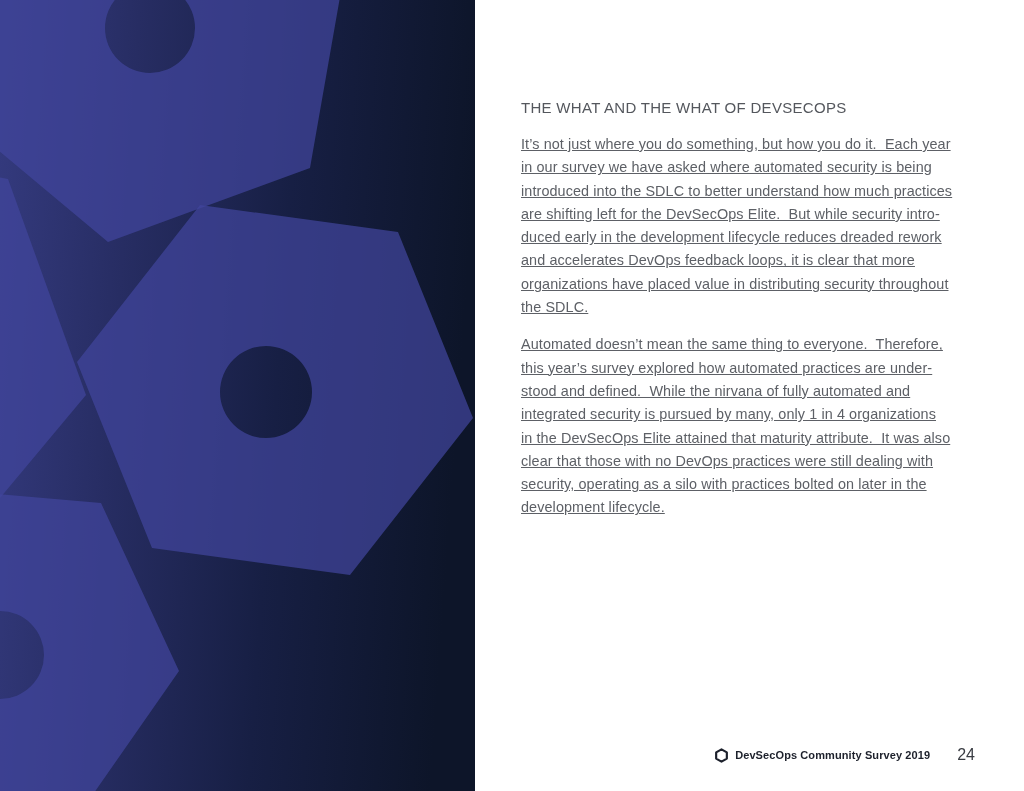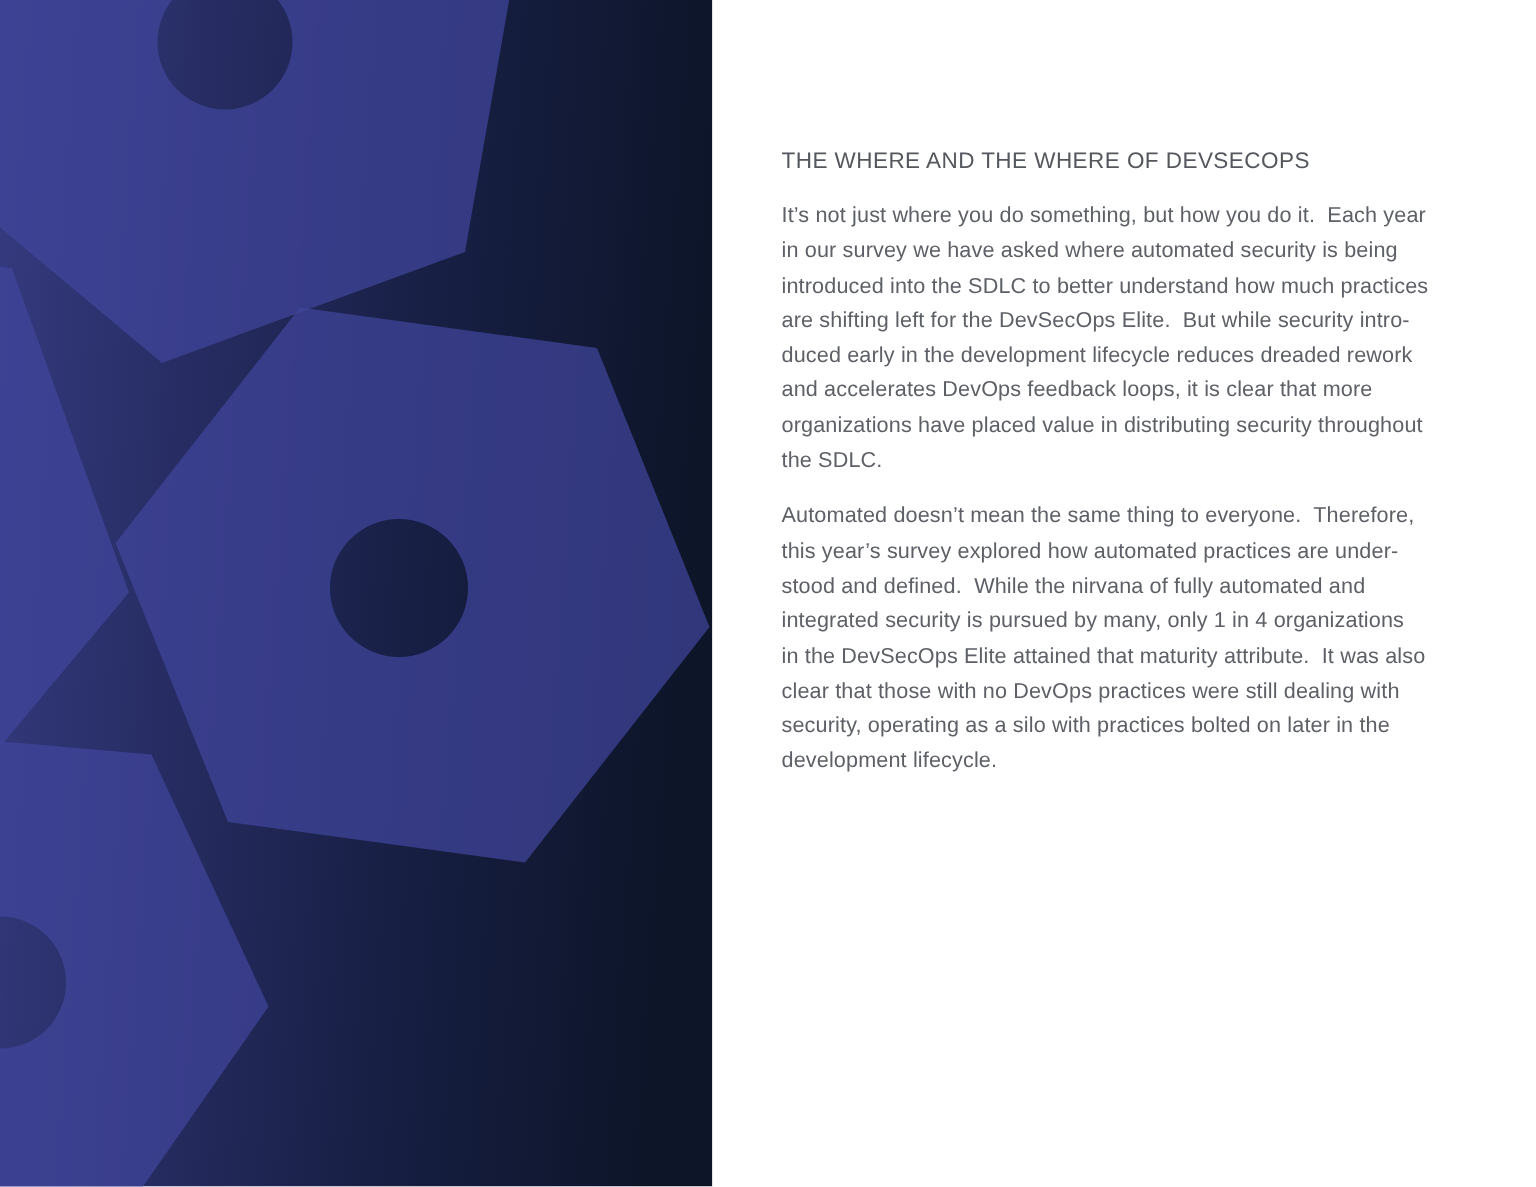--- a/index.html
+++ b/index.html
@@ -39,20 +39,21 @@
     white-space: pre;
   }
   .body-paragraph {
     margin: 0 0 14px 0;
     font-size: 14.4px;
     font-weight: 400;
     line-height: 23.3px;
     color: #5d6066;
     letter-spacing: 0.1px;
     white-space: pre; 
+    text-decoration: underline;
   }
   .page-footer {
     position: absolute;
     right: 49px;
     bottom: 27px;
     display: flex;
     align-items: center;
   }
   .footer-logo {
     width: 15px; height: 15px;
@@ -98,36 +99,43 @@
       <path fill="#41459c" fill-opacity="0.72" fill-rule="evenodd" d="M473,418 L350,575 L152,548 L77,362 L200,205 L398,232 Z
                M312,392 a46,46 0 1 0 -92,0 a46,46 0 1 0 92,0 Z"></path>
 
       <path fill="#41459c" fill-opacity="0.72" fill-rule="evenodd" d="M179,671 L73,823 L-111,807 L-189,639 L-83,487 L101,503 Z
                M44,655 a44,44 0 1 0 -88,0 a44,44 0 1 0 88,0 Z"></path>
     </svg>
   </aside>
 
   <main class="content-panel">
 
-    <h1 class="page-title">THE WHERE AND THE WHERE OF DEVSECOPS</h1>
+    <h1 class="page-title">THE WHAT AND THE WHAT OF DEVSECOPS</h1>
 
     <p class="body-paragraph">It’s not just where you do something, but how you do it.  Each year
 in our survey we have asked where automated security is being
 introduced into the SDLC to better understand how much practices
 are shifting left for the DevSecOps Elite.  But while security intro-
 duced early in the development lifecycle reduces dreaded rework
 and accelerates DevOps feedback loops, it is clear that more
 organizations have placed value in distributing security throughout
 the SDLC.</p>
 
 
     <p class="body-paragraph">Automated doesn’t mean the same thing to everyone.  Therefore,
 this year’s survey explored how automated practices are under-
 stood and defined.  While the nirvana of fully automated and
 integrated security is pursued by many, only 1 in 4 organizations
 in the DevSecOps Elite attained that maturity attribute.  It was also
 clear that those with no DevOps practices were still dealing with
 security, operating as a silo with practices bolted on later in the
 development lifecycle.</p>
 
+    <footer class="page-footer">
+      <svg class="footer-logo" viewBox="0 0 16 16" xmlns="http://www.w3.org/2000/svg">
+        <polygon points="8,1.4 13.7,4.7 13.7,11.3 8,14.6 2.3,11.3 2.3,4.7" fill="none" stroke="#1c202b" stroke-width="2.3" stroke-linejoin="round"></polygon>
+      </svg>
+      <span class="footer-brand">DevSecOps Community Survey 2019</span>
+      <span class="page-number">24</span>
+    </footer>
 
   </main>
 </div>
 
 </body></html>

